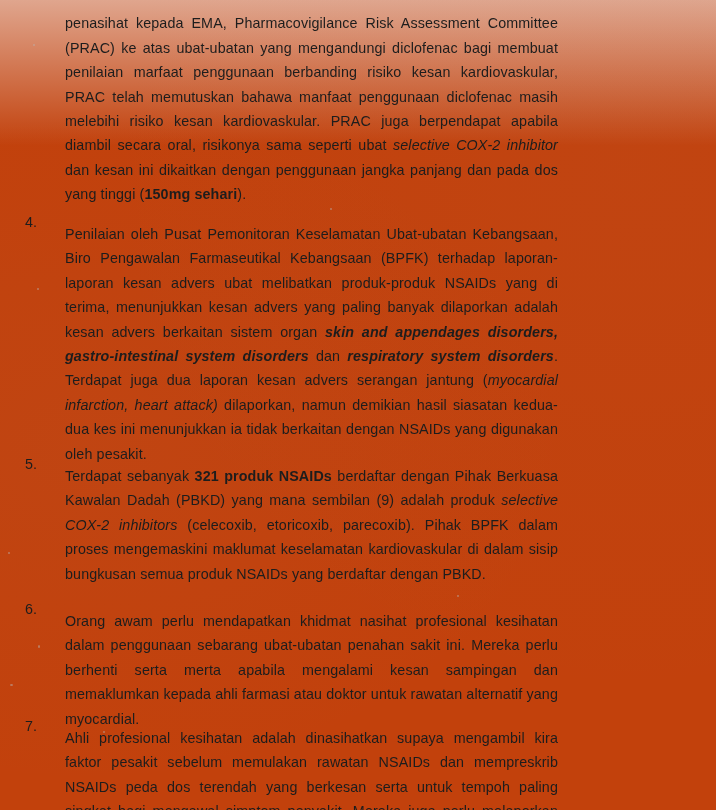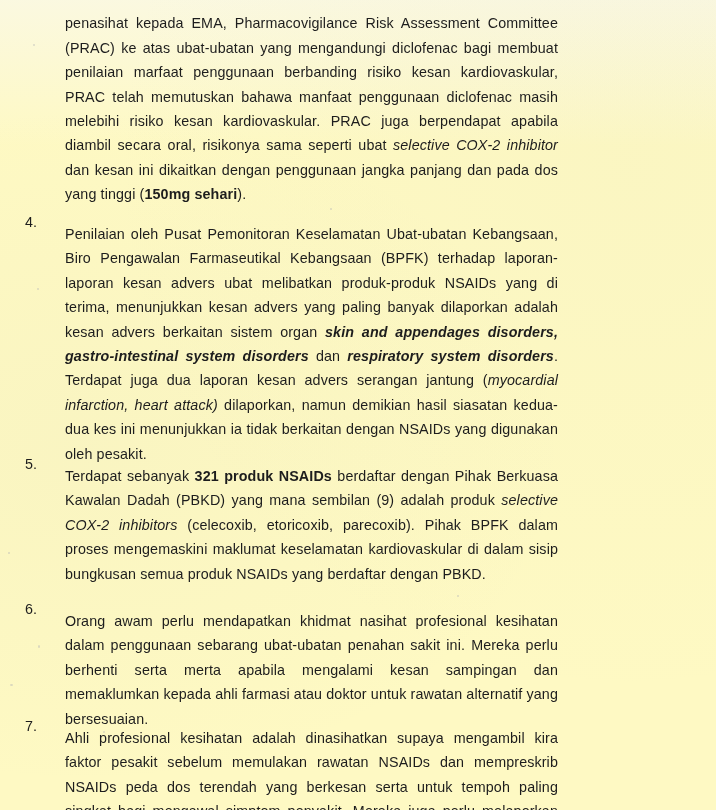--- a/index.html
+++ b/index.html
@@ -12,21 +12,21 @@
     background: #ffffff;
     font-family: "Liberation Sans", sans-serif;
     overflow: hidden;
     position: relative;
   }
 
   
   .page {
     position: absolute;
     inset: 0;
-    background: #fef9c3;
+    background: #c2410c;
     overflow: hidden;
   }
   .page::before {
     content: "";
     position: absolute;
     inset: 0;
     background:
       radial-gradient(ellipse at 12% 55%, rgba(150,150,150,0.045), rgba(255,255,255,0) 55%),
       radial-gradient(ellipse at 88% 20%, rgba(160,160,160,0.035), rgba(255,255,255,0) 60%),
       linear-gradient(180deg, rgba(248,248,248,0.55) 0%, rgba(255,255,255,0) 18%);
@@ -124,21 +124,21 @@
       <div class="item-body"><span>Penilaian oleh Pusat Pemonitoran Keselamatan Ubat-ubatan Kebangsaan, Biro Pengawalan Farmaseutikal Kebangsaan (BPFK) terhadap laporan-laporan kesan advers ubat melibatkan produk-produk NSAIDs yang di terima, menunjukkan kesan advers yang paling banyak dilaporkan adalah kesan advers berkaitan sistem organ </span><span class="bi">skin and appendages disorders, gastro-intestinal system disorders</span><span> dan </span><span class="bi">respiratory system disorders</span><span>. Terdapat juga dua laporan kesan advers serangan jantung (</span><i>myocardial infarction, heart attack)</i><span> dilaporkan, namun demikian hasil siasatan kedua-dua kes ini menunjukkan ia tidak berkaitan dengan NSAIDs yang digunakan oleh pesakit.</span></div>
     </div>
 
     <div class="item" style="top:452px;">
       <div class="item-num">5.</div>
       <div class="item-body"><span>Terdapat sebanyak </span><b>321 produk NSAIDs</b><span> berdaftar dengan Pihak Berkuasa Kawalan Dadah (PBKD) yang mana sembilan (9) adalah produk </span><i>selective COX-2 inhibitors</i><span> (celecoxib, etoricoxib, parecoxib). Pihak BPFK dalam proses mengemaskini maklumat keselamatan kardiovaskular di dalam sisip bungkusan semua produk NSAIDs yang berdaftar dengan PBKD.</span></div>
     </div>
 
     <div class="item" style="top:597px;">
       <div class="item-num">6.</div>
-      <div class="item-body"><span>Orang awam perlu mendapatkan khidmat nasihat profesional kesihatan dalam penggunaan sebarang ubat-ubatan penahan sakit ini. Mereka perlu berhenti serta merta apabila mengalami kesan sampingan dan memaklumkan kepada ahli farmasi atau doktor untuk rawatan alternatif yang bersesuaian.</span></div>
+      <div class="item-body"><span>Orang awam perlu mendapatkan khidmat nasihat profesional kesihatan dalam penggunaan sebarang ubat-ubatan penahan sakit ini. Mereka perlu berhenti serta merta apabila mengalami kesan sampingan dan memaklumkan kepada ahli farmasi atau doktor untuk rawatan alternatif yang myocardial.</span></div>
     </div>
 
     <div class="item" style="top:714px;">
       <div class="item-num">7.</div>
       <div class="item-body item-clip"><span>Ahli profesional kesihatan adalah dinasihatkan supaya mengambil kira faktor pesakit sebelum memulakan rawatan NSAIDs dan  mempreskrib NSAIDs peda dos terendah yang berkesan serta untuk tempoh paling singkat bagi mengawal simptom penyakit. Mereka juga perlu  melaporkan kesan advers yang dialami</span></div>
     </div>
 
   </div>
 </div>
 

